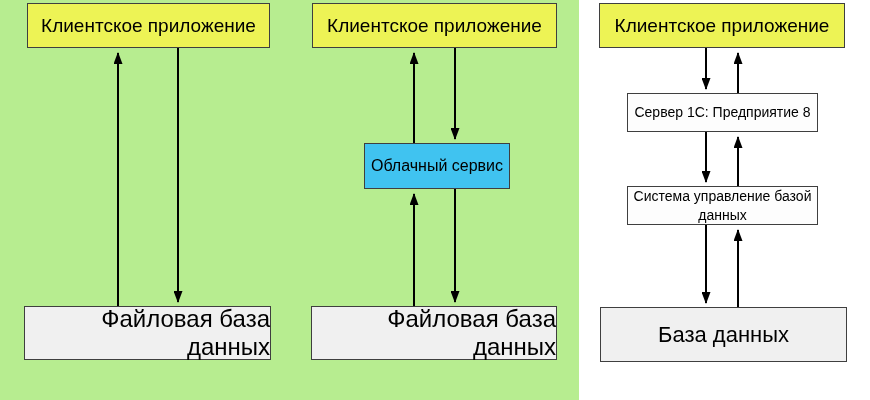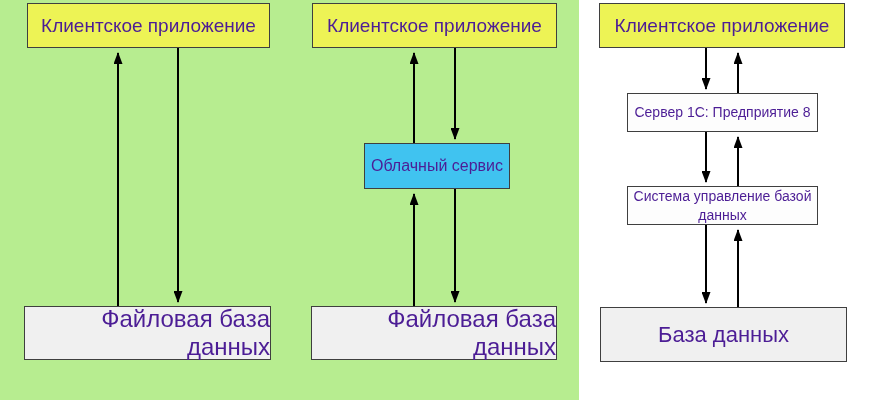--- a/index.html
+++ b/index.html
@@ -1,18 +1,18 @@
 <!DOCTYPE html>
 <html><head>
 <meta charset="utf-8">
 <style>
   html,body { margin:0; padding:0; }
   .canvas {
     position:relative; width:870px; height:400px; background:#ffffff;
-    font-family:"Liberation Sans", sans-serif; color:#4c1d95; overflow:hidden;
+    font-family:"Liberation Sans", sans-serif; color:#000000; overflow:hidden;
   }
   .green-bg { position:absolute; left:0; top:0; width:579px; height:400px; background:#b7ed90; }
   .box {
     position:absolute; box-sizing:border-box; border:1.5px solid #3f3f3f;
     display:flex; align-items:center; justify-content:center; text-align:center;
   }
   .client-box   { background:#edf355; font-size:19px; }
   .db-box       { background:#f0f0f0; font-size:24px;text-align:right; }
   .db-box-big   { background:#f0f0f0; font-size:22px; }
   .cloud-box    { background:#40c3f0; font-size:16px; }

